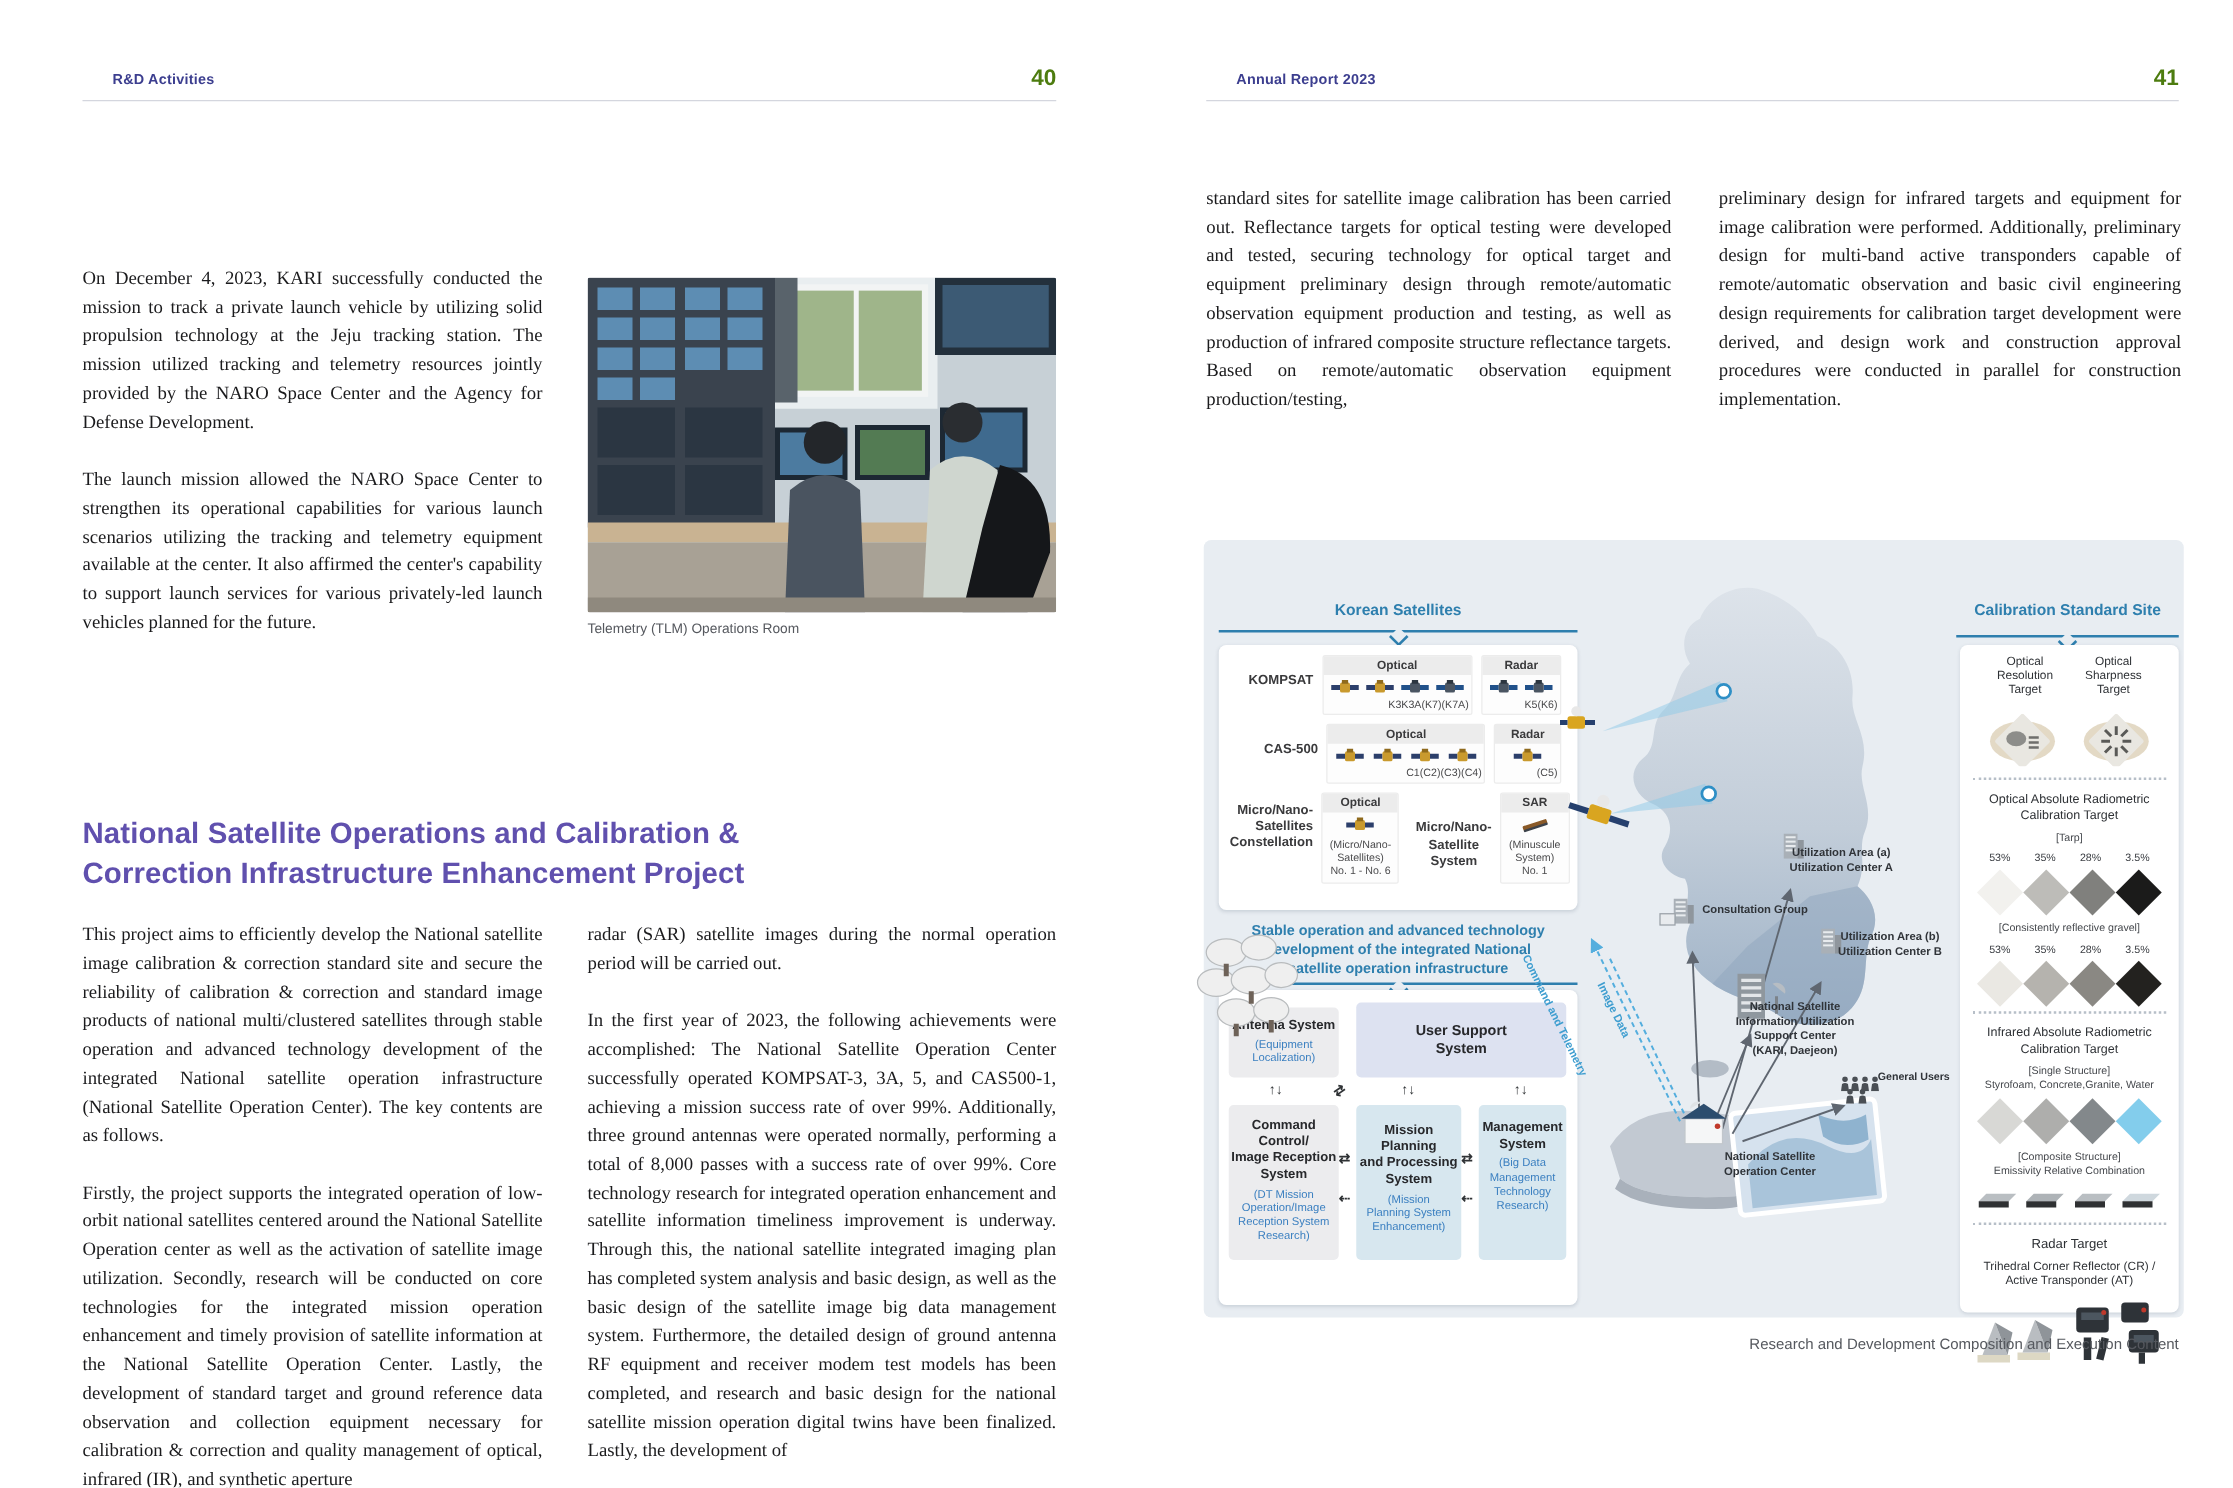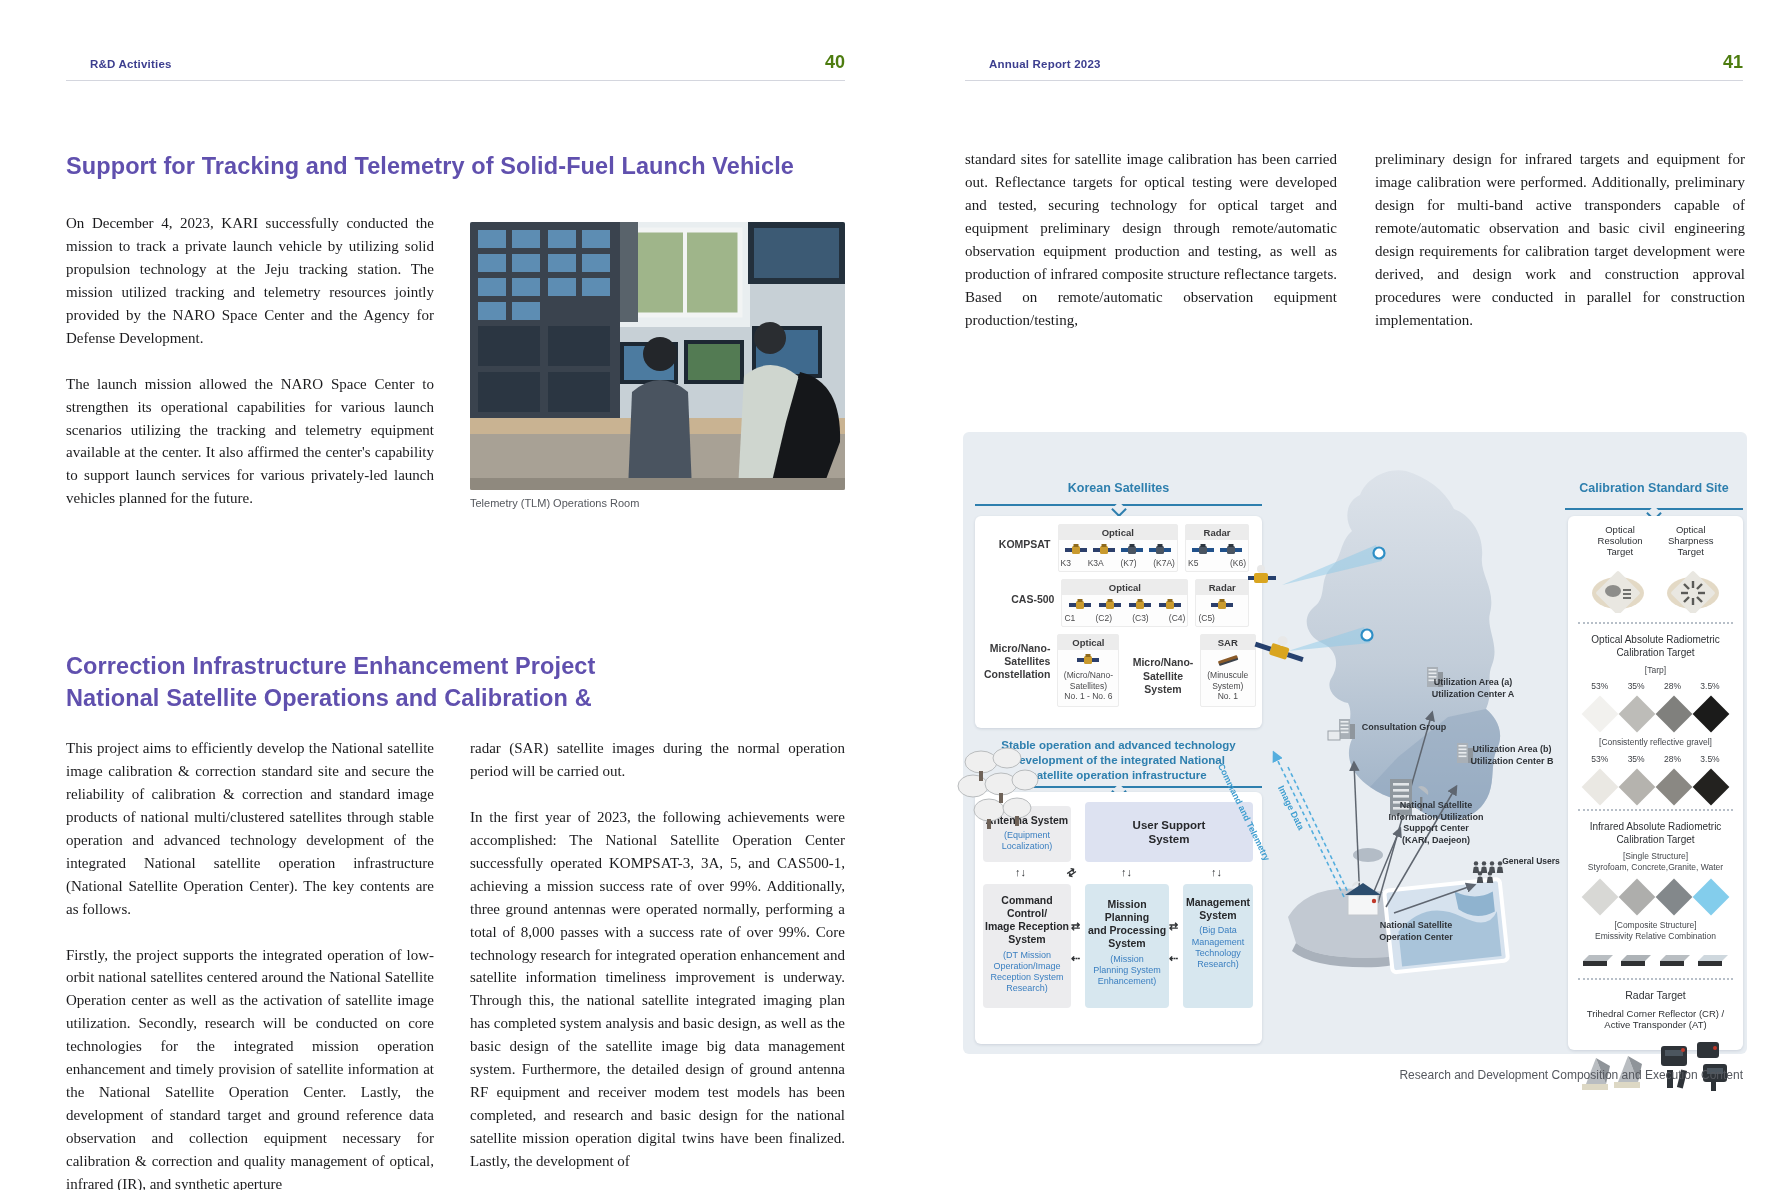--- a/index.html
+++ b/index.html
@@ -33,21 +33,21 @@
   .panel{background:#ffffff;border-radius:6px;box-shadow:0 1px 3px rgba(40,60,90,.15);}
 
   
   .satrow{display:flex;align-items:flex-start;margin-bottom:7px;}
   .satlabel{width:74px;font-size:10.5px;font-weight:bold;color:#3a3a3c;text-align:right;
             padding-right:7px;line-height:1.25;padding-top:14px;}
   .subtable{background:#fdfdfd;border:1px solid #ececec;border-radius:2px;margin-right:7px;}
   .subtable .sthead{background:#ececec;font-size:9.5px;font-weight:bold;color:#3a3a3c;
                     text-align:center;padding:2px 0;}
   .sticons{display:flex;justify-content:space-around;padding:3px 3px 1px 3px;}
-  .stlabels{display:flex;justify-content:space-between;font-size:8.5px;color:#4a4a4c;
+  .stlabels{display:flex;justify-content:flex-end;font-size:8.5px;color:#4a4a4c;
             padding:0 2px 3px 2px;text-align:center;}
   .stcap{font-size:8.5px;color:#4a4a4c;text-align:center;line-height:1.25;padding:2px 3px 4px 3px;}
   .midlabel{font-size:10.5px;font-weight:bold;color:#3a3a3c;text-align:center;line-height:1.3;
             padding-top:22px;width:78px;}
 
   
   .fbox{border-radius:4px;text-align:center;position:absolute;}
   .fbox .ft{font-size:10.5px;font-weight:bold;color:#27282b;line-height:1.25;}
   .fbox .fs{font-size:9px;color:#3a7fc0;line-height:1.25;margin-top:3px;}
   .gray{background:#ececee;}
@@ -111,21 +111,20 @@
         <path d="M0 0 L8 4 L0 8 Z" fill="#54aede"></path>
       </marker>
     </defs>
   </svg>
 
   <div class="abs" style="left:0;top:0;width:893px;height:1190px;">
     <div class="abs runhead" style="left:66px;top:58px;">R&amp;D Activities</div>
     <div class="abs pagenum" style="left:780px;top:52px;width:65px;text-align:right;">40</div>
     <div class="abs headrule" style="left:66px;top:80px;width:779px;"></div>
 
-    <div class="abs title" style="left:66px;top:150px;width:740px;">Support for Tracking and Telemetry of Solid-Fuel Launch Vehicle</div>
 
     <div class="abs bodycol" style="left:66px;top:212px;width:368px;">
       <p>On December 4, 2023, KARI successfully conducted the mission to track a private launch vehicle by utilizing solid propulsion technology at the Jeju tracking station. The mission utilized tracking and telemetry resources jointly provided by the NARO Space Center and the Agency for Defense Development.</p>
       <p>The launch mission allowed the NARO Space Center to strengthen its operational capabilities for various launch scenarios utilizing the tracking and telemetry equipment available at the center. It also affirmed the center's capability to support launch services for various privately-led launch vehicles planned for the future.</p>
     </div>
 
     <div class="abs" style="left:470px;top:222px;width:375px;height:268px;overflow:hidden;border-radius:2px;">
       <svg width="375" height="268" viewBox="0 0 375 268">
         <rect width="375" height="268" fill="#c7d0d6"></rect>
         <rect x="150" y="0" width="130" height="105" fill="#e9eef0"></rect>
@@ -180,22 +179,22 @@
           <path d="M268 268 L274 154 Q300 132 328 154 L334 268 Z" fill="#cfd6cf"></path>
         </g>
 
         <path d="M330 150 Q372 160 370 220 L352 268 L300 268 L316 200 Z" fill="#15171a"></path>
         <rect x="0" y="256" width="375" height="12" fill="#8f897e"></rect>
       </svg>
     </div>
     <div class="abs caption" style="left:470px;top:497px;width:375px;text-align:left;">Telemetry (TLM) Operations Room</div>
 
     <div class="abs title" style="left:66px;top:650px;width:700px;">
+      <div>National Satellite Operations and Calibration &amp;</div>
       <div>Correction Infrastructure Enhancement Project</div>
-      <div>National Satellite Operations and Calibration &amp;</div>
     </div>
 
     <div class="abs bodycol" style="left:66px;top:737px;width:368px;">
       <p>This project aims to efficiently develop the National satellite image calibration &amp; correction standard site and secure the reliability of calibration &amp; correction and standard image products of national multi/clustered satellites through stable operation and advanced technology development of the integrated National satellite operation infrastructure (National Satellite Operation Center). The key contents are as follows.</p>
       <p>Firstly, the project supports the integrated operation of low-orbit national satellites centered around the National Satellite Operation center as well as the activation of satellite image utilization. Secondly, research will be conducted on core technologies for the integrated mission operation enhancement and timely provision of satellite information at the National Satellite Operation Center. Lastly, the development of standard target and ground reference data observation and collection equipment necessary for calibration &amp; correction and quality management of optical, infrared (IR), and synthetic aperture</p>
     </div>
     <div class="abs bodycol" style="left:470px;top:737px;width:375px;">
       <p>radar (SAR) satellite images during the normal operation period will be carried out.</p>
       <p>In the first year of 2023, the following achievements were accomplished: The National Satellite Operation Center successfully operated KOMPSAT-3, 3A, 5, and CAS500-1, achieving a mission success rate of over 99%. Additionally, three ground antennas were operated normally, performing a total of 8,000 passes with a success rate of over 99%. Core technology research for integrated operation enhancement and satellite information timeliness improvement is underway. Through this, the national satellite integrated imaging plan has completed system analysis and basic design, as well as the basic design of the satellite image big data management system. Furthermore, the detailed design of ground antenna RF equipment and receiver modem test models has been completed, and research and basic design for the national satellite mission operation digital twins have been finalized. Lastly, the development of</p>
     </div>

